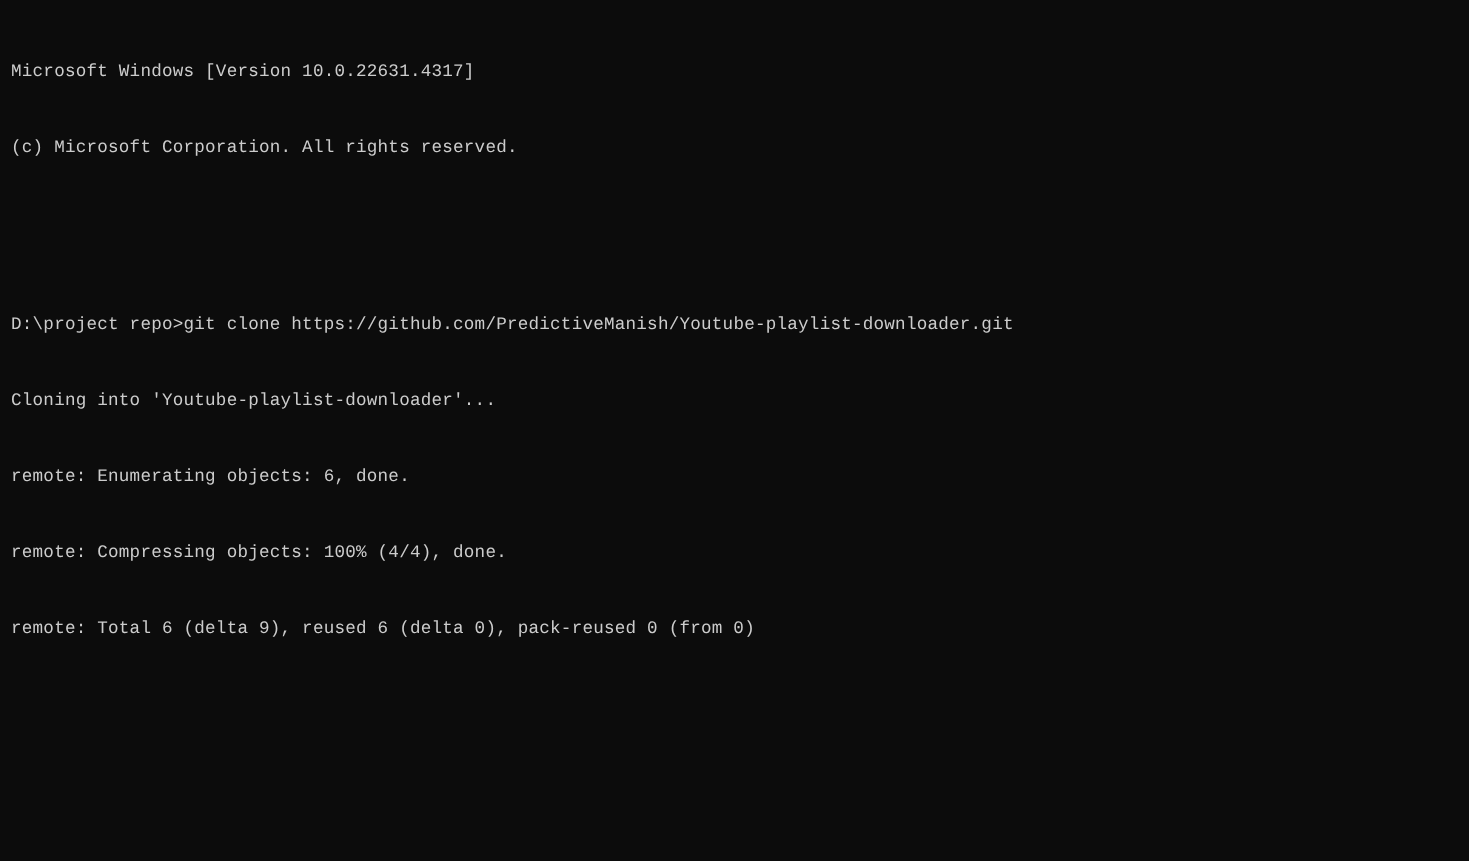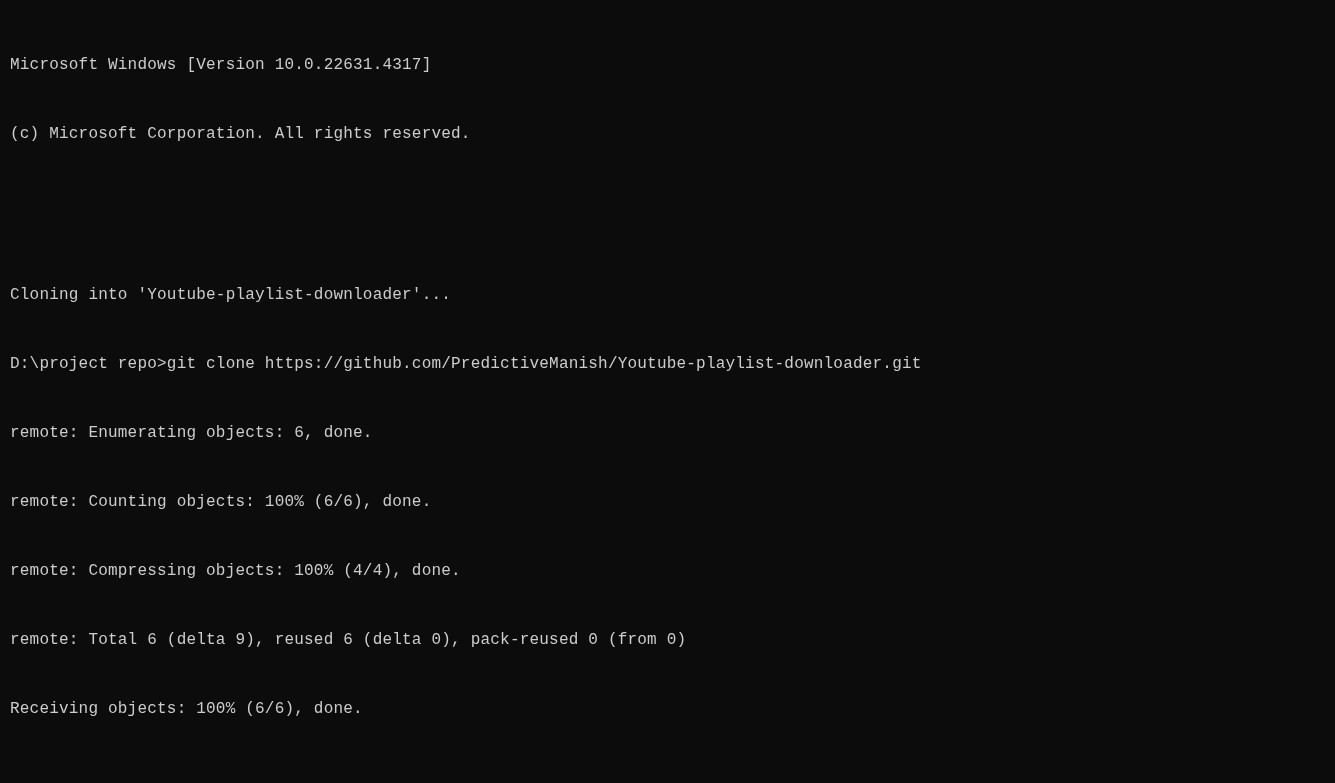--- a/index.html
+++ b/index.html
@@ -42,27 +42,25 @@
     }
   </style>
 </head>
 <body>
 
 <div class="terminal">
   <span class="line">Microsoft Windows [Version 10.0.22631.4317]</span>
   <span class="line">(c) Microsoft Corporation. All rights reserved.</span>
   <span class="line"> </span>
 
+  <span class="line prompt-line"><span class="prompt-text">D:\project repo&gt;</span><span class="command-input">git clone https://github.com/PredictiveManish/Youtube-playlist-downloader.git</span></span>
   <span class="line">Cloning into 'Youtube-playlist-downloader'...</span>
-  <span class="line prompt-line"><span class="prompt-text">D:\project repo&gt;</span><span class="command-input">git clone https://github.com/PredictiveManish/Youtube-playlist-downloader.git</span></span>
   <span class="line">remote: Enumerating objects: 6, done.</span>
-  <span class="line">remote: Counting objects: 100% (6/6), done.</span>
   <span class="line">remote: Compressing objects: 100% (4/4), done.</span>
   <span class="line">remote: Total 6 (delta 9), reused 6 (delta 0), pack-reused 0 (from 0)</span>
-  <span class="line">Receiving objects: 100% (6/6), done.</span>
   <span class="line"> </span>
 
   
   
   
 
   
   
 
   

